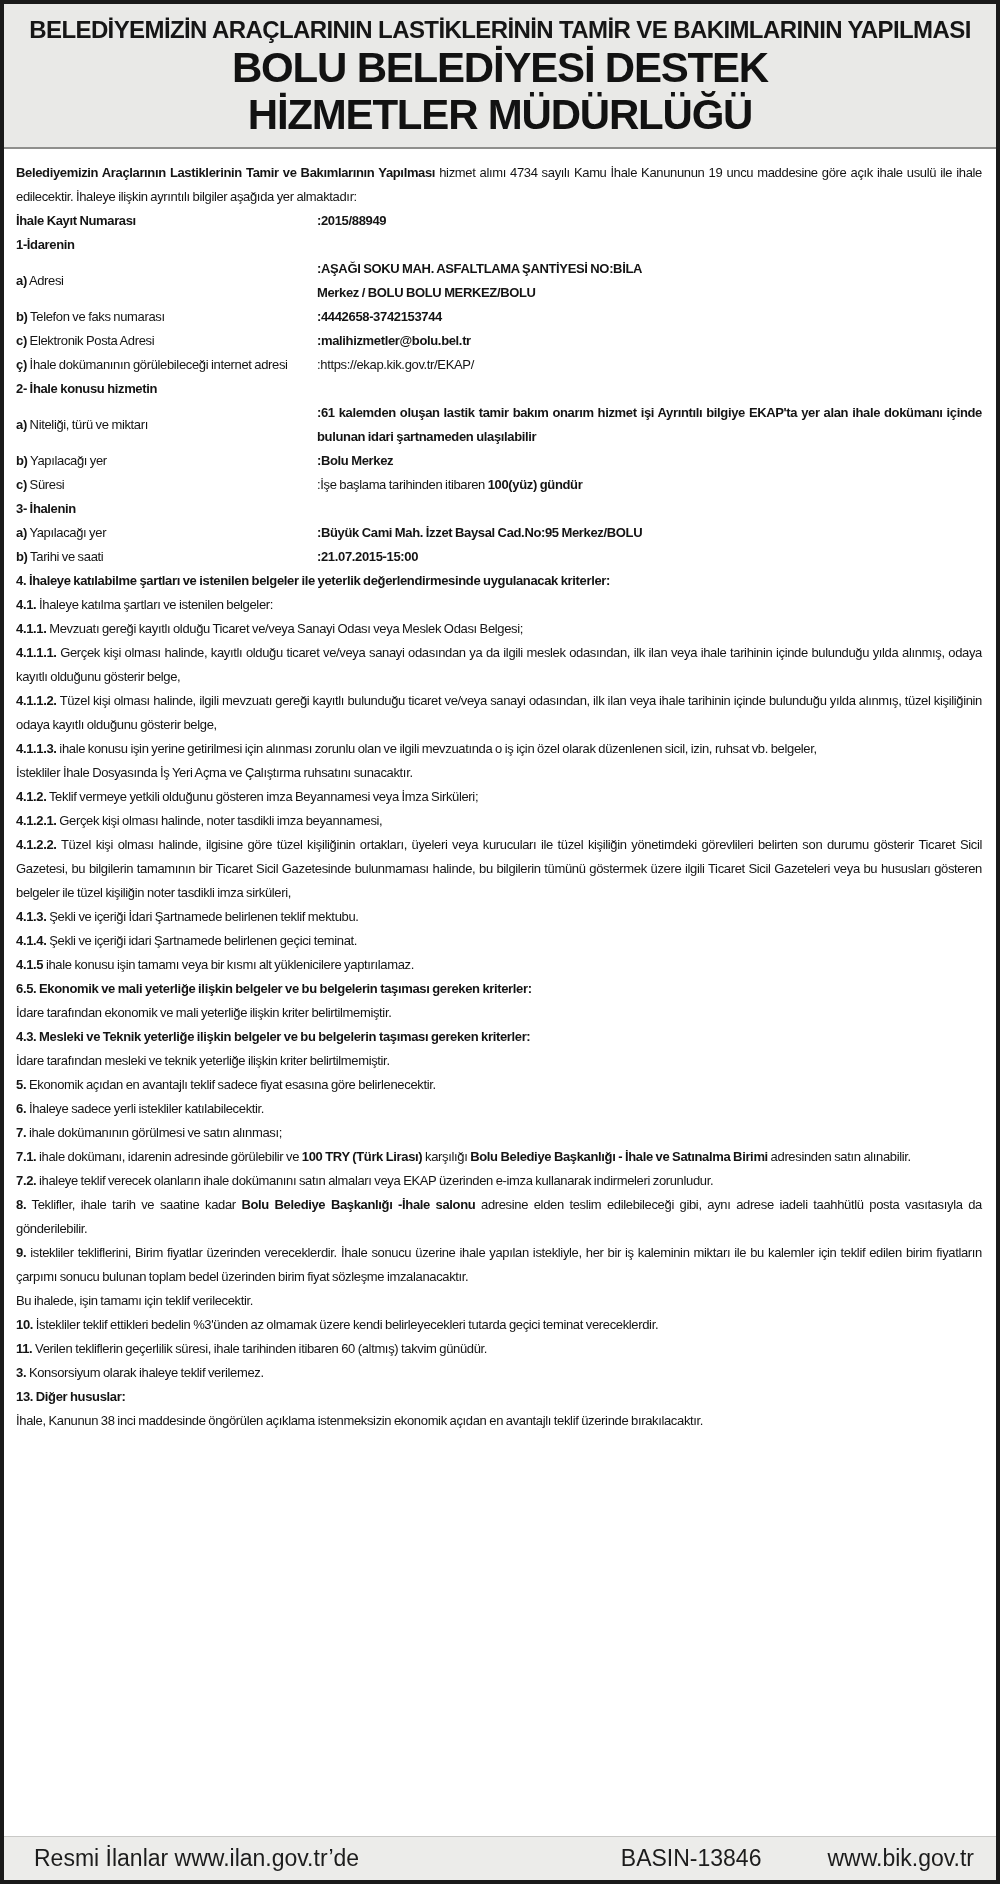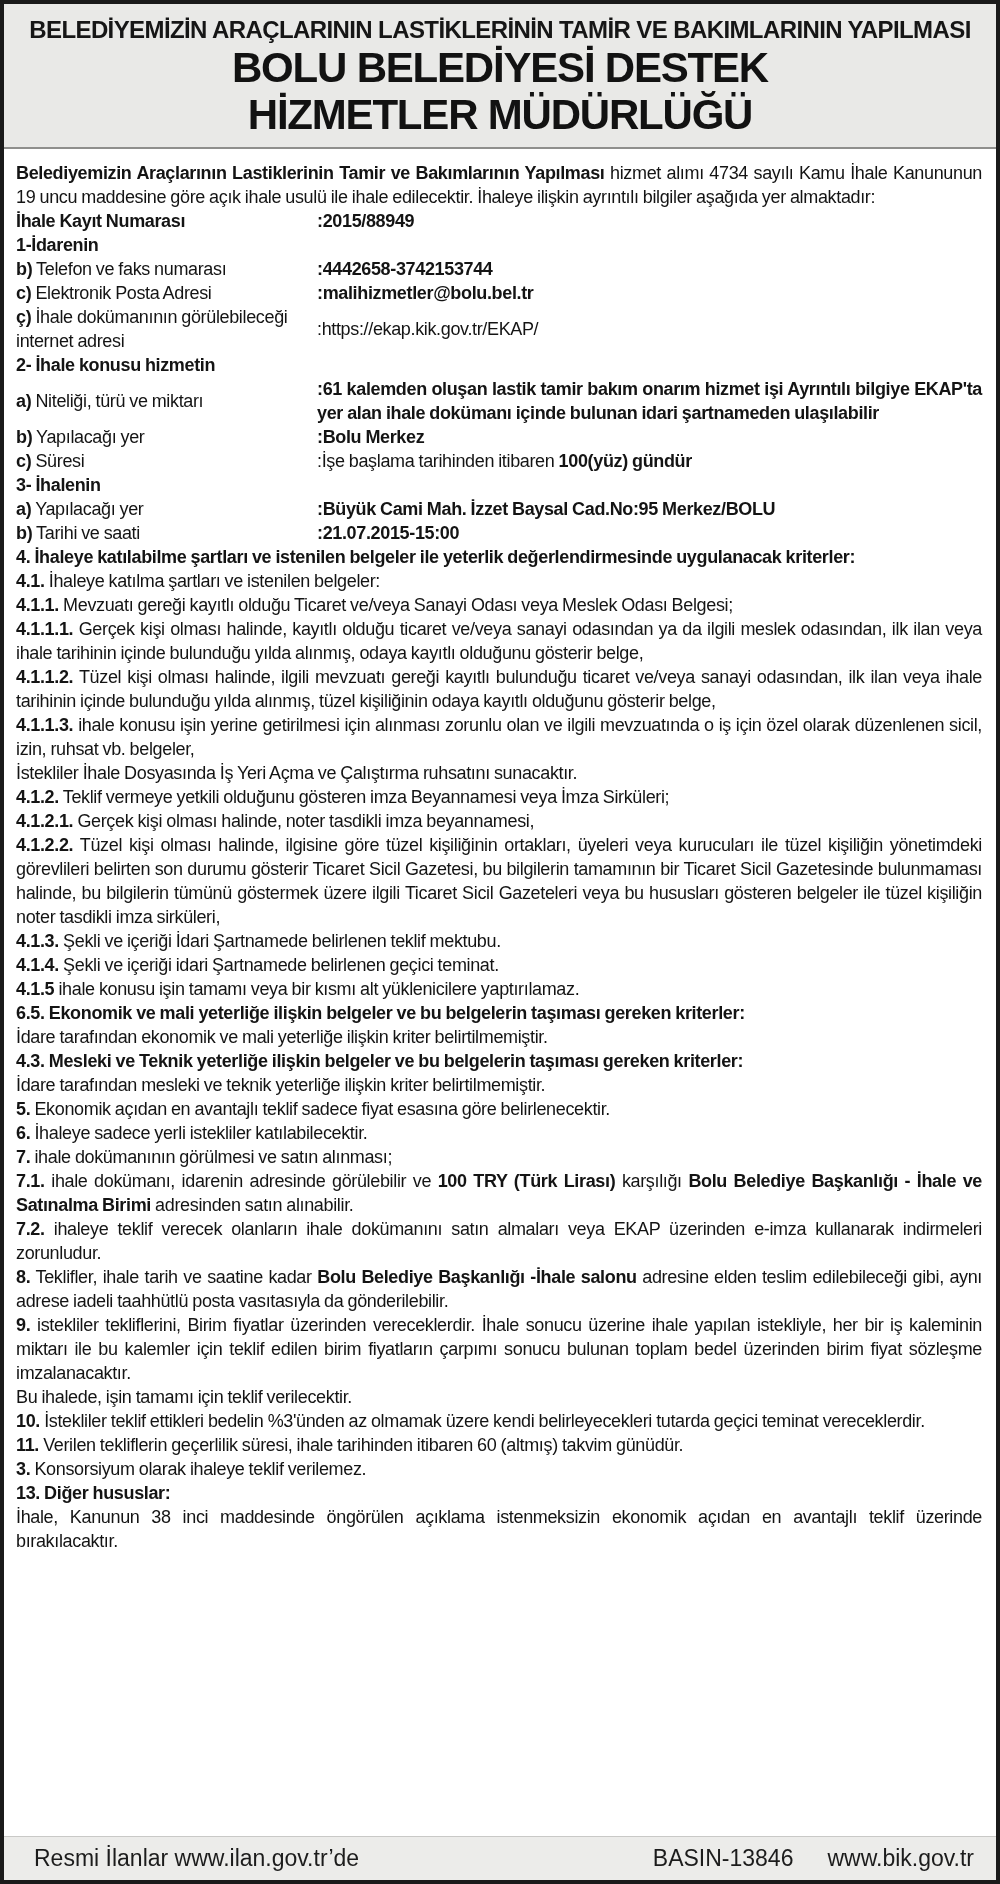--- a/index.html
+++ b/index.html
@@ -34,21 +34,21 @@
     font-weight: bold;
     font-size: 42px;
     line-height: 47px;
     letter-spacing: -1.2px;
     color: #121212;
   }
   
   .content {
     flex: 1 1 auto;
     padding: 12px 14px 8px 12px;
-    font-size: 18px;
+    font-size: 13px;
     line-height: 24px;
     letter-spacing: -0.35px;
     word-spacing: -0.5px;
   }
   .content p { margin: 0; text-align: justify; }
   .b { font-weight: bold; }
   .intro { text-align: justify; }
   .inforow { display: flex; align-items: center; }
   .inforow .lbl { flex: 0 0 301px; max-width: 301px; }
   .inforow .val { flex: 1 1 auto; text-align: justify; }
@@ -57,21 +57,21 @@
     flex: 0 0 auto;
     background: #ececea;
     border-top: 1px solid #c9c9c7;
     height: 43px;
     display: flex; align-items: center; justify-content: space-between;
     padding: 0 22px 0 30px;
     font-size: 23px;
     letter-spacing: 0;
     color: #1c1c1c;
   }
-  .ftr-right { display: flex; align-items: center; gap: 34px; margin-left: 40px; }
+  .ftr-right { display: flex; align-items: center; gap: 66px; margin-left: 40px; }
 </style>
 </head>
 <body>
 
 <div class="ad">
 
   <div class="hdr">
     <div class="title-top">BELEDİYEMİZİN ARAÇLARININ LASTİKLERİNİN TAMİR VE BAKIMLARININ YAPILMASI</div>
     <div class="title-main">BOLU BELEDİYESİ DESTEK</div>
     <div class="title-main">HİZMETLER MÜDÜRLÜĞÜ</div>
@@ -79,20 +79,24 @@
 
   <div class="content">
     <p class="intro" id="intro"><span class="b">Belediyemizin Araçlarının Lastiklerinin Tamir ve Bakımlarının Yapılması</span><span> hizmet alımı 4734 sayılı Kamu İhale Kanununun 19 uncu maddesine göre açık ihale usulü ile ihale edilecektir. İhaleye ilişkin ayrıntılı bilgiler aşağıda yer almaktadır:</span></p>
     <div id="info-rows">
         <div class="inforow">
           <div class="lbl"><span class="b">İhale Kayıt Numarası</span></div>
           <div class="val"><span class="b">:2015/88949</span></div>
         </div>
         <div class="inforow">
           <div class="lbl"><span class="b">1-İdarenin</span></div>
+        </div>
+        <div class="inforow">
+          <div class="lbl"><span class="b">a)</span><span> Adresi</span></div>
+          <div class="val"><span class="b">:AŞAĞI SOKU MAH. ASFALTLAMA ŞANTİYESİ NO:BİLA</span><br><span class="b">Merkez / BOLU BOLU MERKEZ/BOLU</span></div>
         </div>
         <div class="inforow">
           <div class="lbl"><span class="b">b)</span><span> Telefon ve faks numarası</span></div>
           <div class="val"><span class="b">:4442658-3742153744</span></div>
         </div>
         <div class="inforow">
           <div class="lbl"><span class="b">c)</span><span> Elektronik Posta Adresi</span></div>
           <div class="val"><span class="b">:malihizmetler@bolu.bel.tr</span></div>
         </div>
         <div class="inforow">

